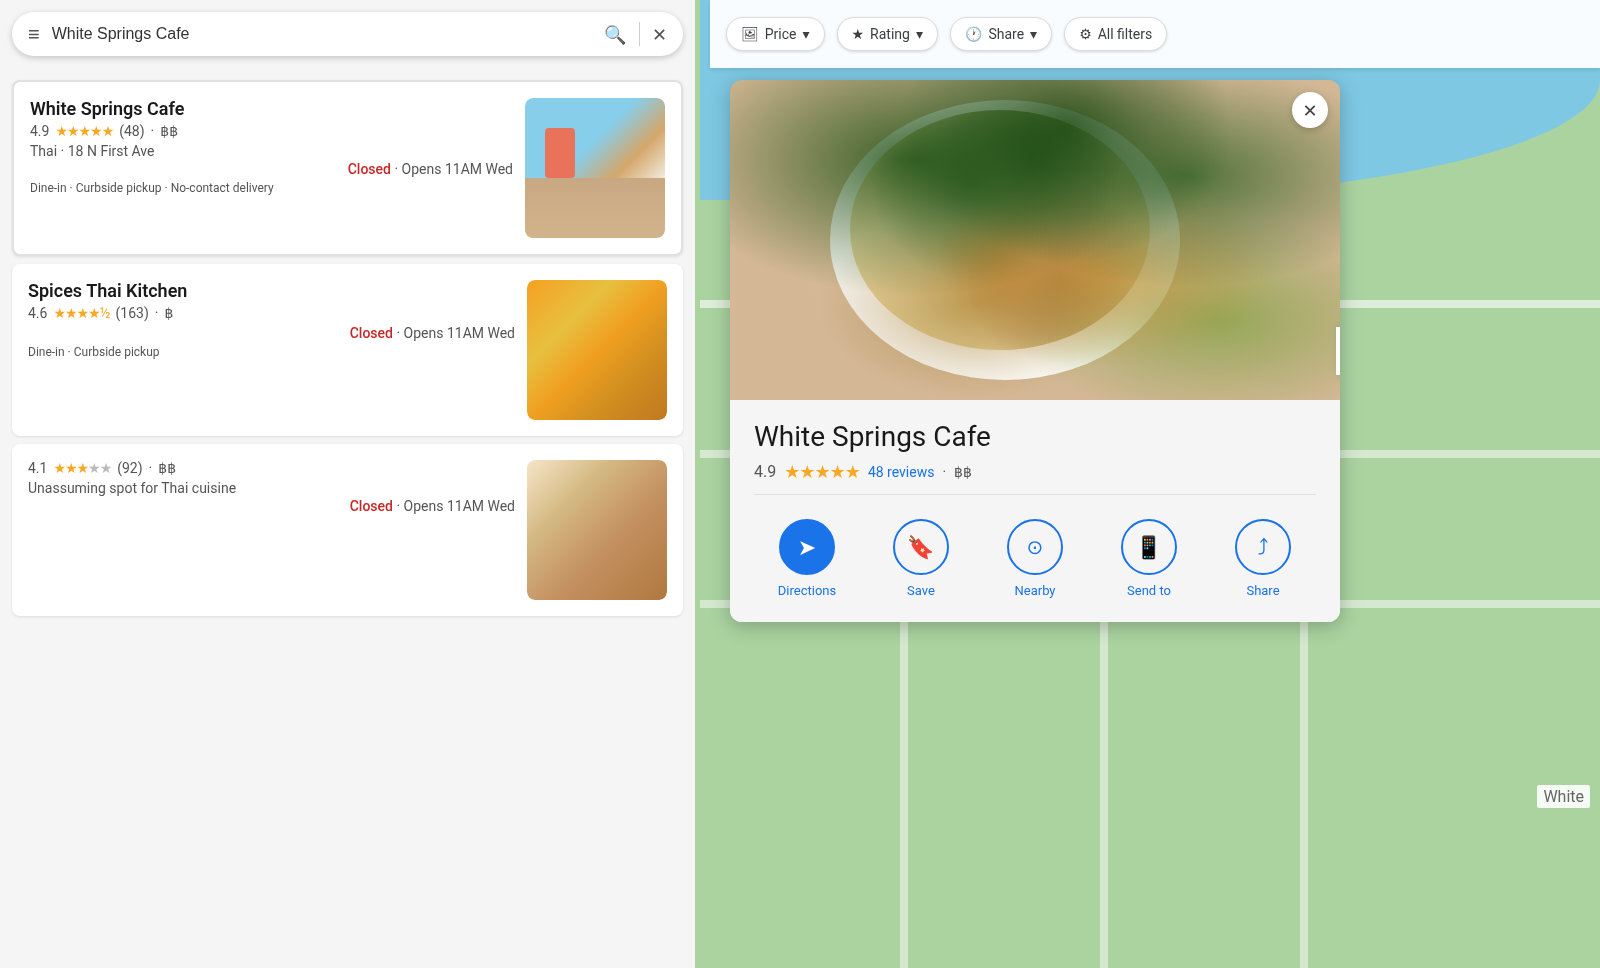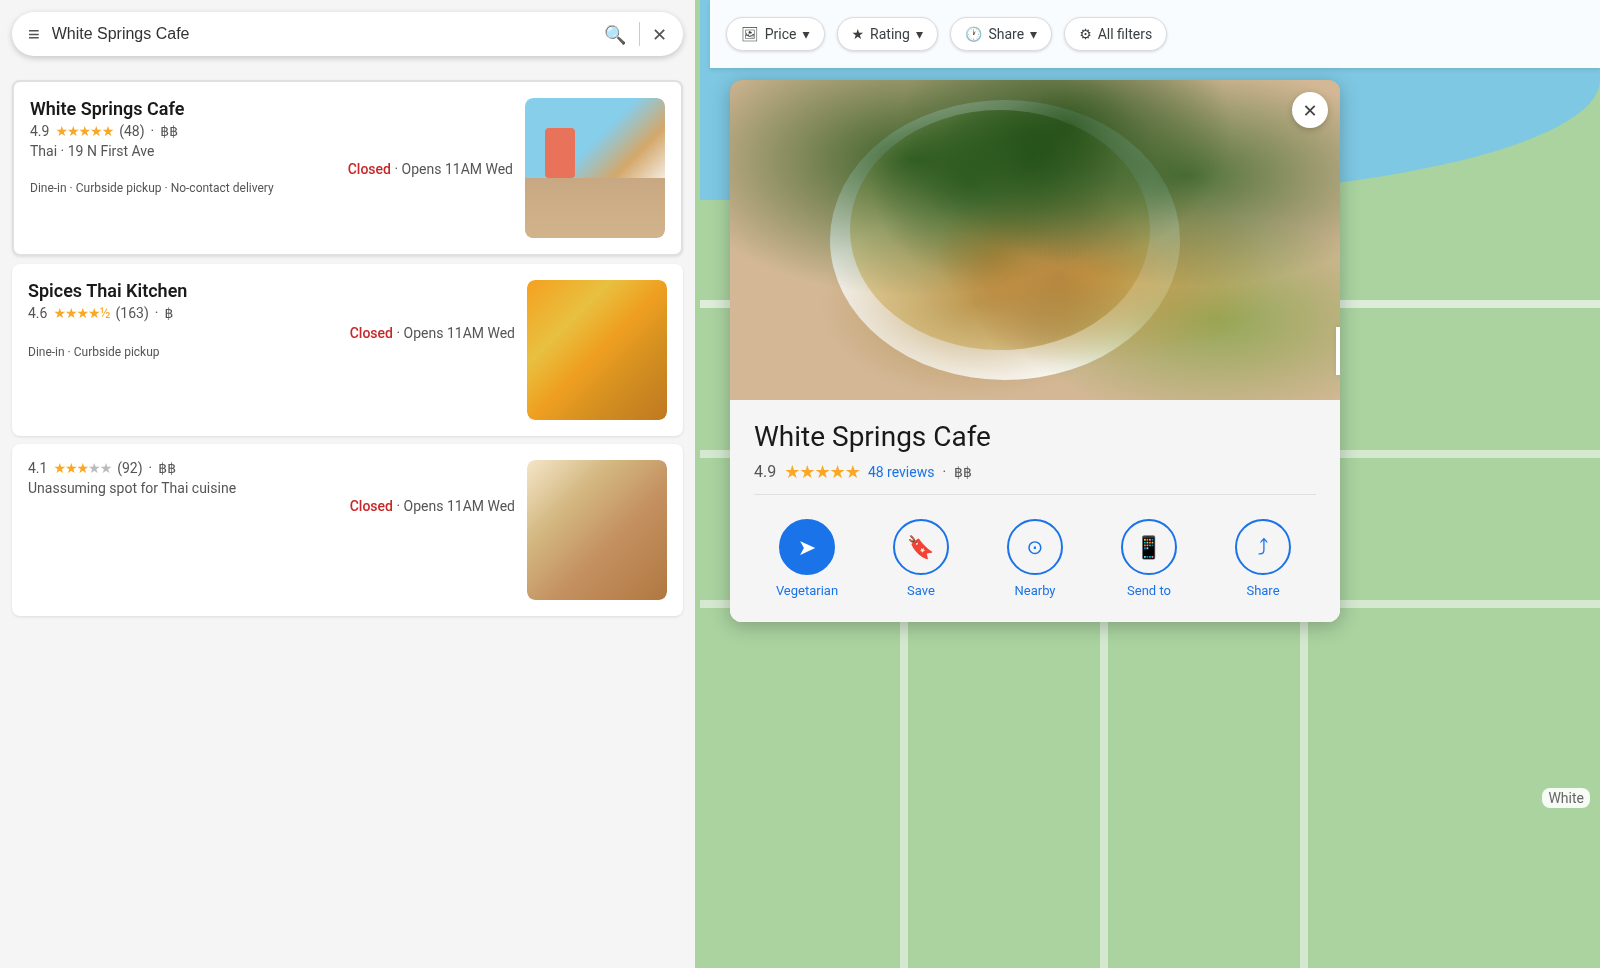--- a/index.html
+++ b/index.html
@@ -456,23 +456,23 @@
       background: #bbb;
       border-radius: 3px;
     }
 
     .white-label {
       position: absolute;
       right: 10px;
       bottom: 160px;
       background: rgba(255,255,255,0.9);
       padding: 2px 6px;
-      font-size: 14px;
+      font-size: 16px;
       color: #666;
-      border-radius: 8px;
+      border-radius: 2px;
       z-index: 5;
     }
   </style>
 </head>
 <body>
 
 <div class="map-bg">
   <div class="map-water"></div>
 
   <div class="map-road-h" style="top:300px; left:700px; right:0; opacity:0.6;"></div>
@@ -524,21 +524,21 @@
         <div class="result-rating-row">
           <span class="rating-num">4.9</span>
           <span class="stars">★★★★★</span>
           <span class="review-count">(48)</span>
           <span class="review-count">·</span>
           <span class="price">฿฿</span>
         </div>
         <div class="result-address">
           <span>Thai</span>
           <span> · </span>
-          <span>19 N First Ave</span>
+          <span>18 N First Ave</span>
         </div>
         <div class="result-status">
           <span class="closed-text">Closed</span>
           <span class="hours-text"> · </span>
           <span class="hours-text">Opens 11AM Wed</span>
         </div>
         <div class="result-options">Dine-in · Curbside pickup · No-contact delivery</div>
       </div>
       <div class="result-image">
         <div class="img-cafe1"></div>
@@ -622,21 +622,21 @@
       <span style="font-size:14px;color:#555;"> · </span>
       <span style="font-size:14px;color:#555;">฿฿</span>
     </div>
     <div class="detail-divider"></div>
 
     <div class="action-buttons">
       <div class="action-btn">
         <div class="action-btn-circle primary">
           <span>➤</span>
         </div>
-        <span class="action-btn-label">Vegetarian</span>
+        <span class="action-btn-label">Directions</span>
       </div>
       <div class="action-btn">
         <div class="action-btn-circle">
           <span>🔖</span>
         </div>
         <span class="action-btn-label">Save</span>
       </div>
       <div class="action-btn">
         <div class="action-btn-circle">
           <span style="font-size:20px;">⊙</span>

